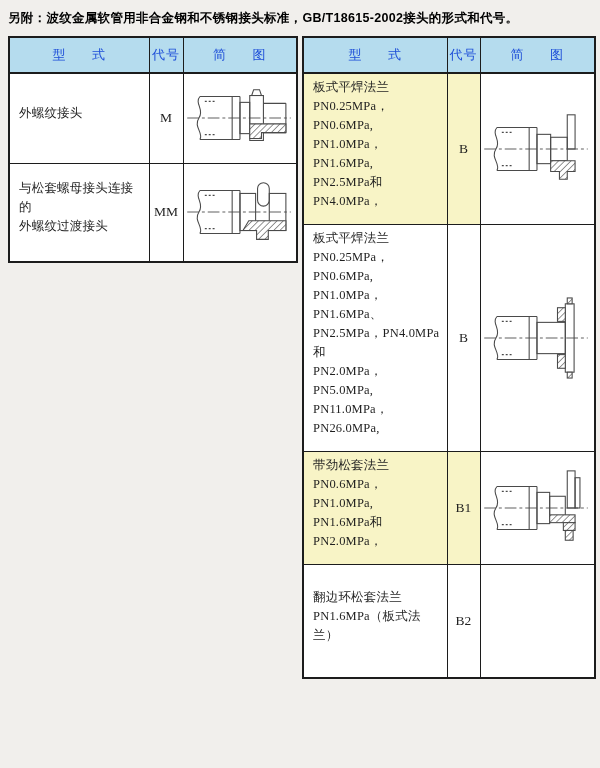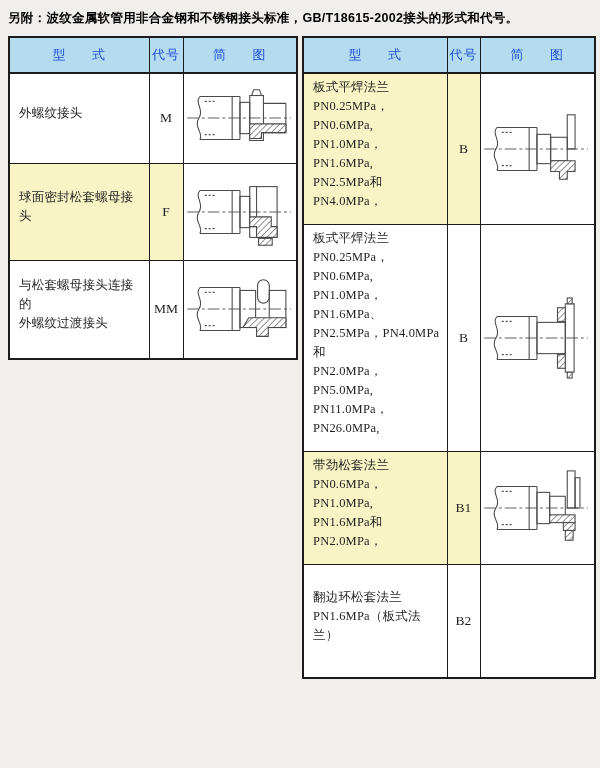--- a/index.html
+++ b/index.html
@@ -107,37 +107,20 @@
                   <use href="#hose"></use>
               <rect x="57" y="27" width="10" height="32"></rect>
               <rect x="67" y="20" width="14" height="46"></rect>
               <path d="M69,20 L71,14 H77 L79,20"></path>
               <path d="M81,28 H104 M81,58 H104 M104,28 V58"></path>
               <path d="M67,49 H104 V58 H79 V64 H67 Z" fill="url(#hatch)"></path>
             </g>
           </svg>
         </td>
       </tr>
-      <tr style="height:97px">
-        <td class="type hl">球面密封松套螺母接头</td>
-        <td class="code hl">F</td>
-        <td class="diag-cell">
-          <svg class="diag" width="110" height="84" viewBox="0 0 112 86">
-            <g stroke="#4a4a4a" fill="none" stroke-width="1.1">
-              <use href="#cl"></use>
-                  <use href="#hose"></use>
-              <rect x="57" y="27" width="10" height="32"></rect>
-              <rect x="67" y="17" width="28" height="52"></rect>
-              <line x1="74" y1="17" x2="74" y2="69"></line>
-              <path d="M67,48 H89 V58 H95 V69 H74 V58 H67 Z" fill="url(#hatch)"></path>
-              <rect x="76" y="70" width="14" height="7" fill="url(#hatch)"></rect>
-            </g>
-          </svg>
-        </td>
-      </tr>
       <tr style="height:99px">
         <td class="type">与松套螺母接头连接的
 外螺纹过渡接头</td>
         <td class="code">MM</td>
         <td class="diag-cell">
           <svg class="diag" width="110" height="84" viewBox="0 0 112 86">
             <g stroke="#4a4a4a" fill="none" stroke-width="1.1">
               <use href="#cl"></use>
                   <use href="#hose"></use>
               <rect x="57" y="24" width="16" height="38"></rect>

